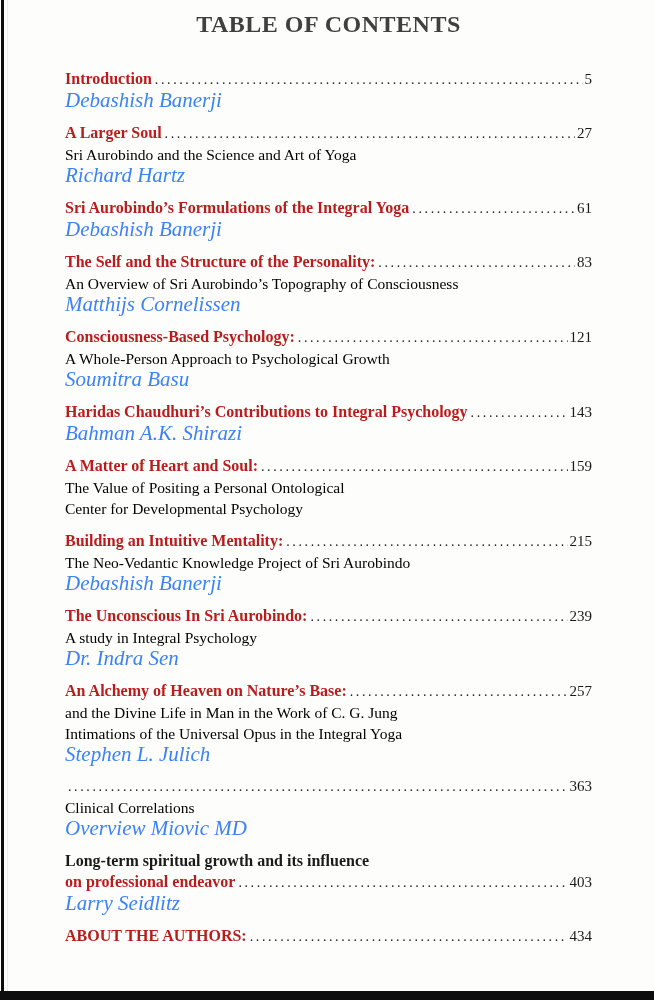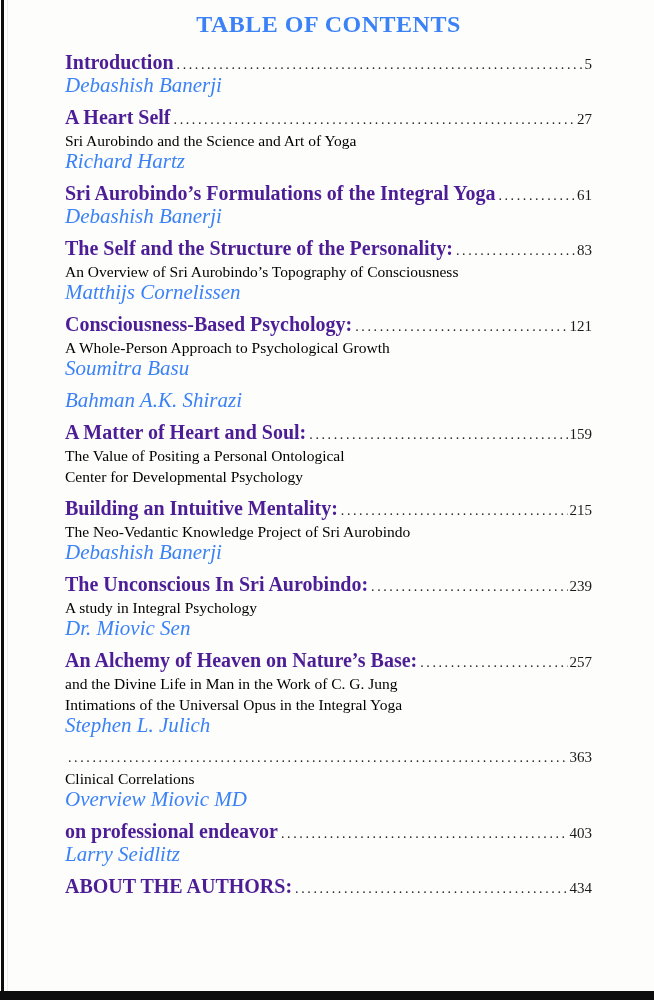--- a/index.html
+++ b/index.html
@@ -22,39 +22,39 @@
     background:rgba(0,0,0,0.06);
   }
   .edge-bottom{
     position:absolute;left:0;bottom:0;width:100%;height:9px;
     background:#0d0d0d;
   }
   .content{
     position:absolute;left:65px;top:9px;width:527px;
   }
   .doc-title{
-    margin:0 0 12px 0;
+    margin:0 0 28px 0;
     text-align:center;
     font-size:24px;
     font-weight:bold;
     letter-spacing:0.5px;
     line-height:31px;
-    color:#3b82f6;
+    color:#404040;
   }
   .entry{margin-bottom:11px;}
   .row{
     display:flex;
     align-items:baseline;
     line-height:21px;
   }
   .t{
     font-weight:bold;
-    font-size:20px;
+    font-size:16px;
     white-space:nowrap;
-    color:#4c1d95;
+    color:#b91c1c;
   }
   .pre-title{
     font-weight:bold;
     font-size:16px;
     line-height:21px;
     color:#1a1a1a;
   }
   .dots{
     flex:1;
     overflow:hidden;
@@ -98,21 +98,21 @@
       <div class="row">
         <span class="t">Introduction</span>
         <span class="dots"></span>
         <span class="pg">5</span>
       </div>
       <div class="author">Debashish Banerji</div>
     </div>
 
     <div class="entry">
       <div class="row">
-        <span class="t">A Heart Self</span>
+        <span class="t">A Larger Soul</span>
         <span class="dots"></span>
         <span class="pg">27</span>
       </div>
       <div class="sub">Sri Aurobindo and the Science and Art of Yoga</div>
       <div class="author">Richard Hartz</div>
     </div>
 
     <div class="entry">
       <div class="row">
         <span class="t">Sri Aurobindo’s Formulations of the Integral Yoga</span>
@@ -136,20 +136,25 @@
       <div class="row">
         <span class="t">Consciousness-Based Psychology:</span>
         <span class="dots"></span>
         <span class="pg">121</span>
       </div>
       <div class="sub">A Whole-Person Approach to Psychological Growth</div>
       <div class="author">Soumitra Basu</div>
     </div>
 
     <div class="entry">
+      <div class="row">
+        <span class="t">Haridas Chaudhuri’s Contributions to Integral Psychology</span>
+        <span class="dots"></span>
+        <span class="pg">143</span>
+      </div>
       <div class="author">Bahman A.K. Shirazi</div>
     </div>
 
     <div class="entry">
       <div class="row">
         <span class="t">A Matter of Heart and Soul:</span>
         <span class="dots"></span>
         <span class="pg">159</span>
       </div>
       <div class="sub">The Value of Positing a Personal Ontological</div>
@@ -166,21 +171,21 @@
       <div class="author">Debashish Banerji</div>
     </div>
 
     <div class="entry">
       <div class="row">
         <span class="t">The Unconscious In Sri Aurobindo:</span>
         <span class="dots"></span>
         <span class="pg">239</span>
       </div>
       <div class="sub">A study in Integral Psychology</div>
-      <div class="author">Dr. Miovic Sen</div>
+      <div class="author">Dr. Indra Sen</div>
     </div>
 
     <div class="entry">
       <div class="row">
         <span class="t">An Alchemy of Heaven on Nature’s Base:</span>
         <span class="dots"></span>
         <span class="pg">257</span>
       </div>
       <div class="sub">and the Divine Life in Man in the Work of C. G. Jung</div>
       <div class="sub">Intimations of the Universal Opus in the Integral Yoga</div>
@@ -190,20 +195,21 @@
     <div class="entry">
       <div class="row">
         <span class="dots"></span>
         <span class="pg">363</span>
       </div>
       <div class="sub">Clinical Correlations</div>
       <div class="author">Overview Miovic MD</div>
     </div>
 
     <div class="entry">
+      <div class="pre-title">Long-term spiritual growth and its influence</div>
       <div class="row">
         <span class="t">on professional endeavor</span>
         <span class="dots"></span>
         <span class="pg">403</span>
       </div>
       <div class="author">Larry Seidlitz</div>
     </div>
 
     <div class="entry">
       <div class="row">

